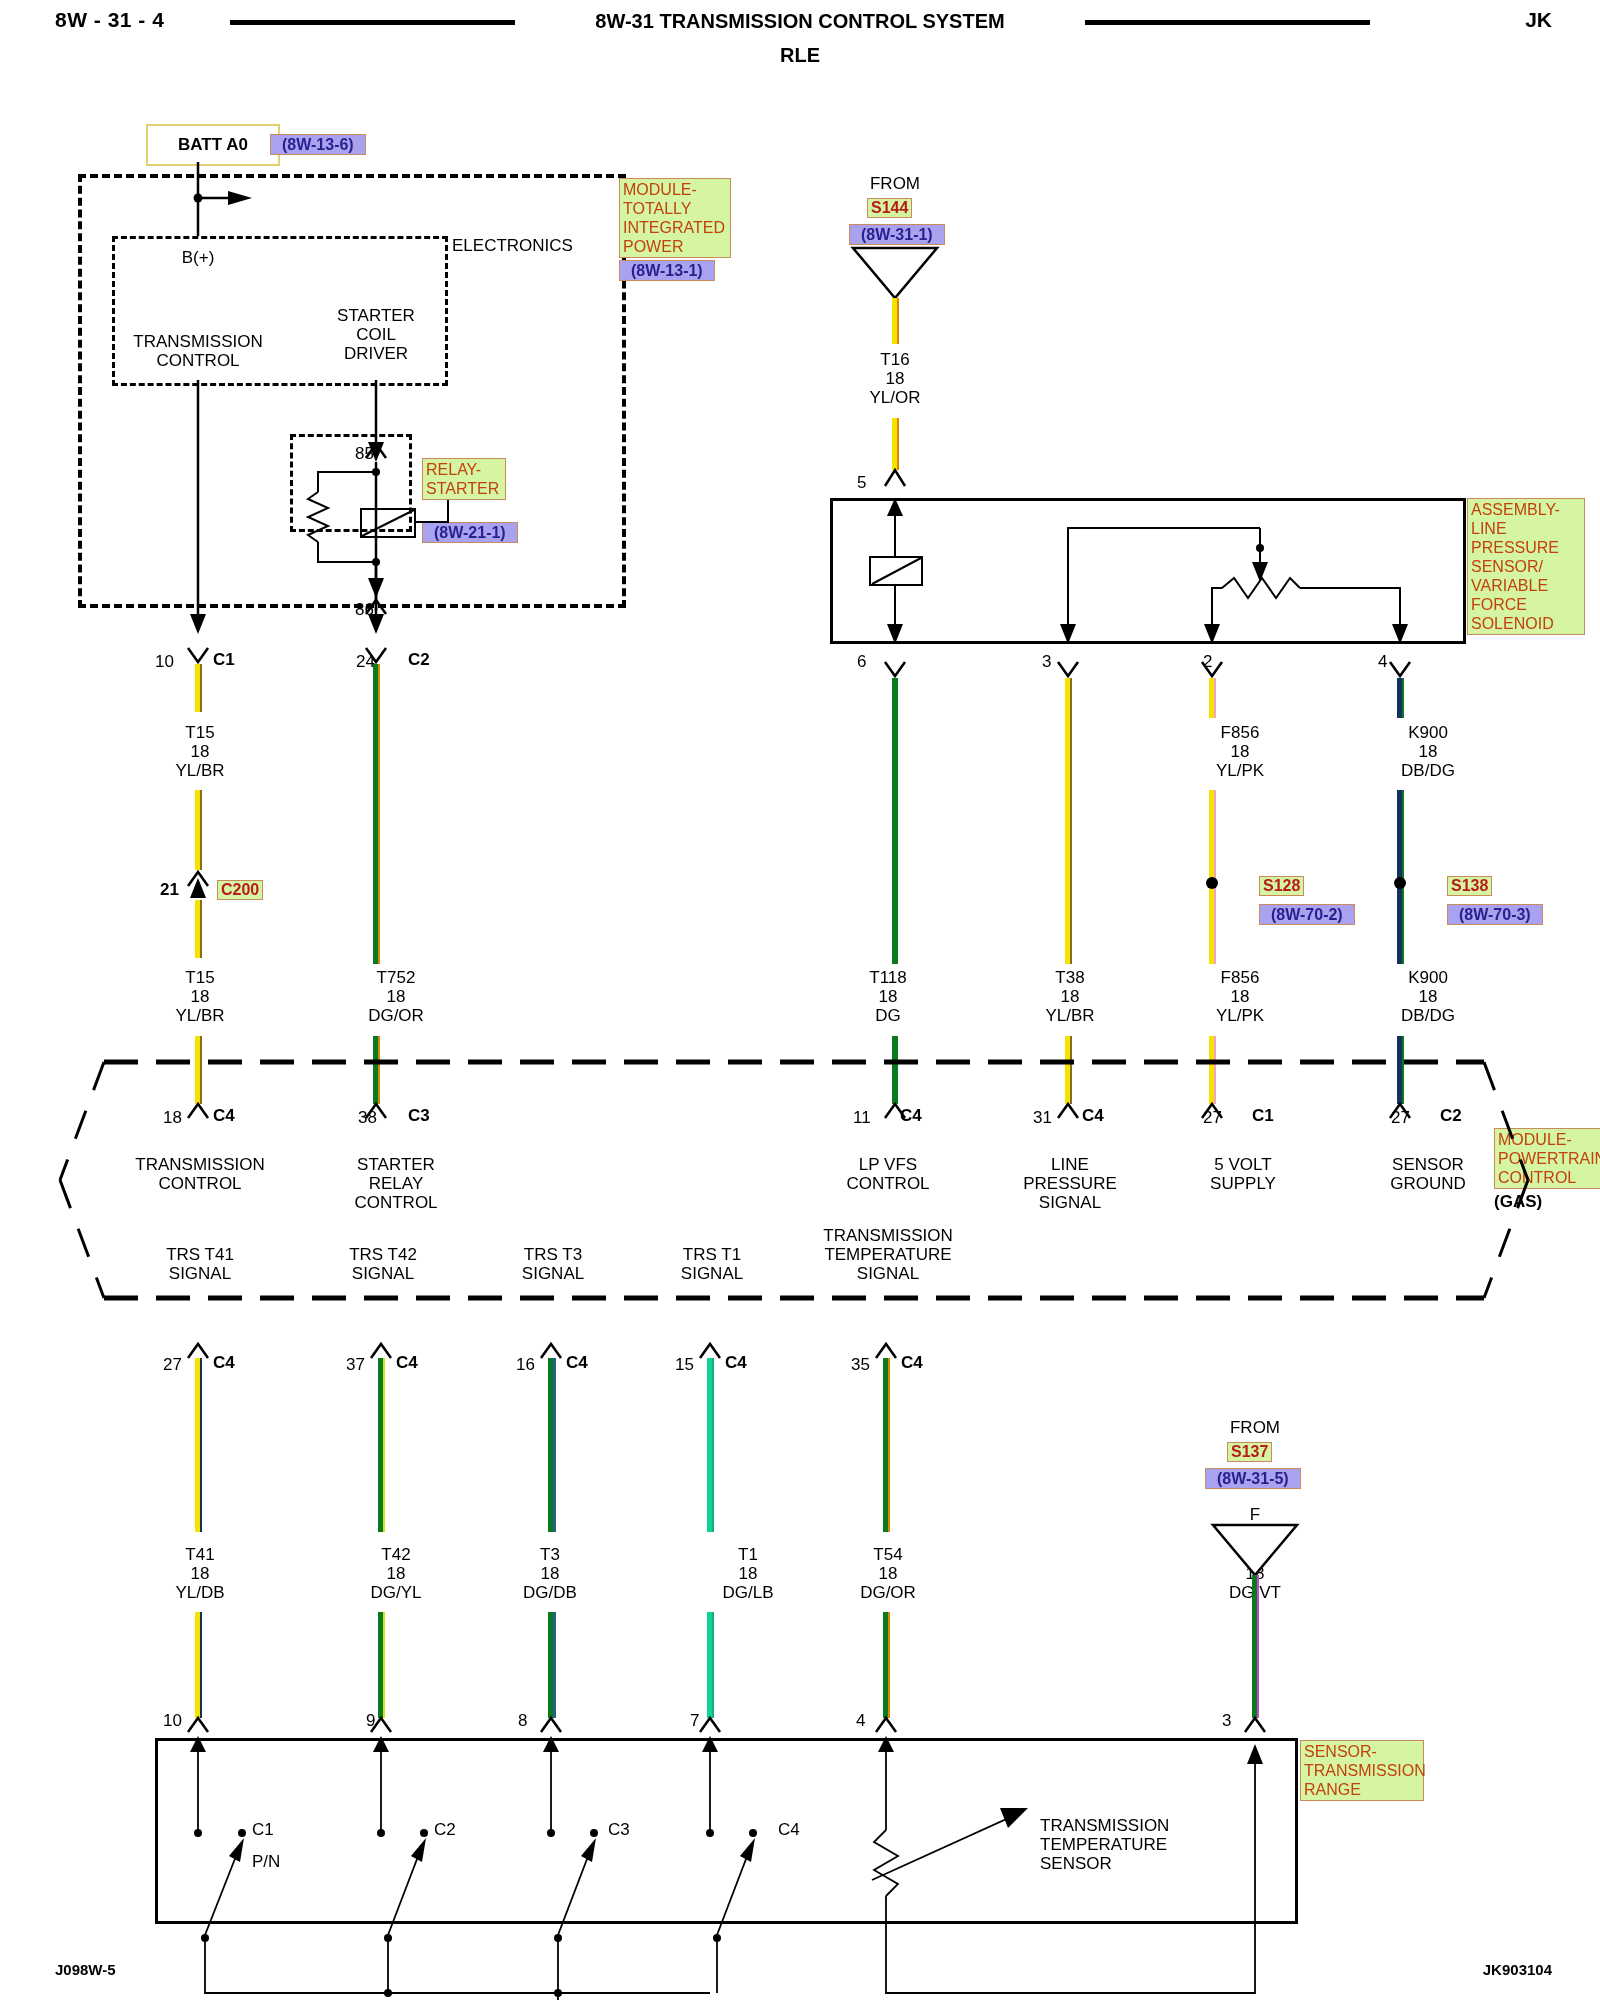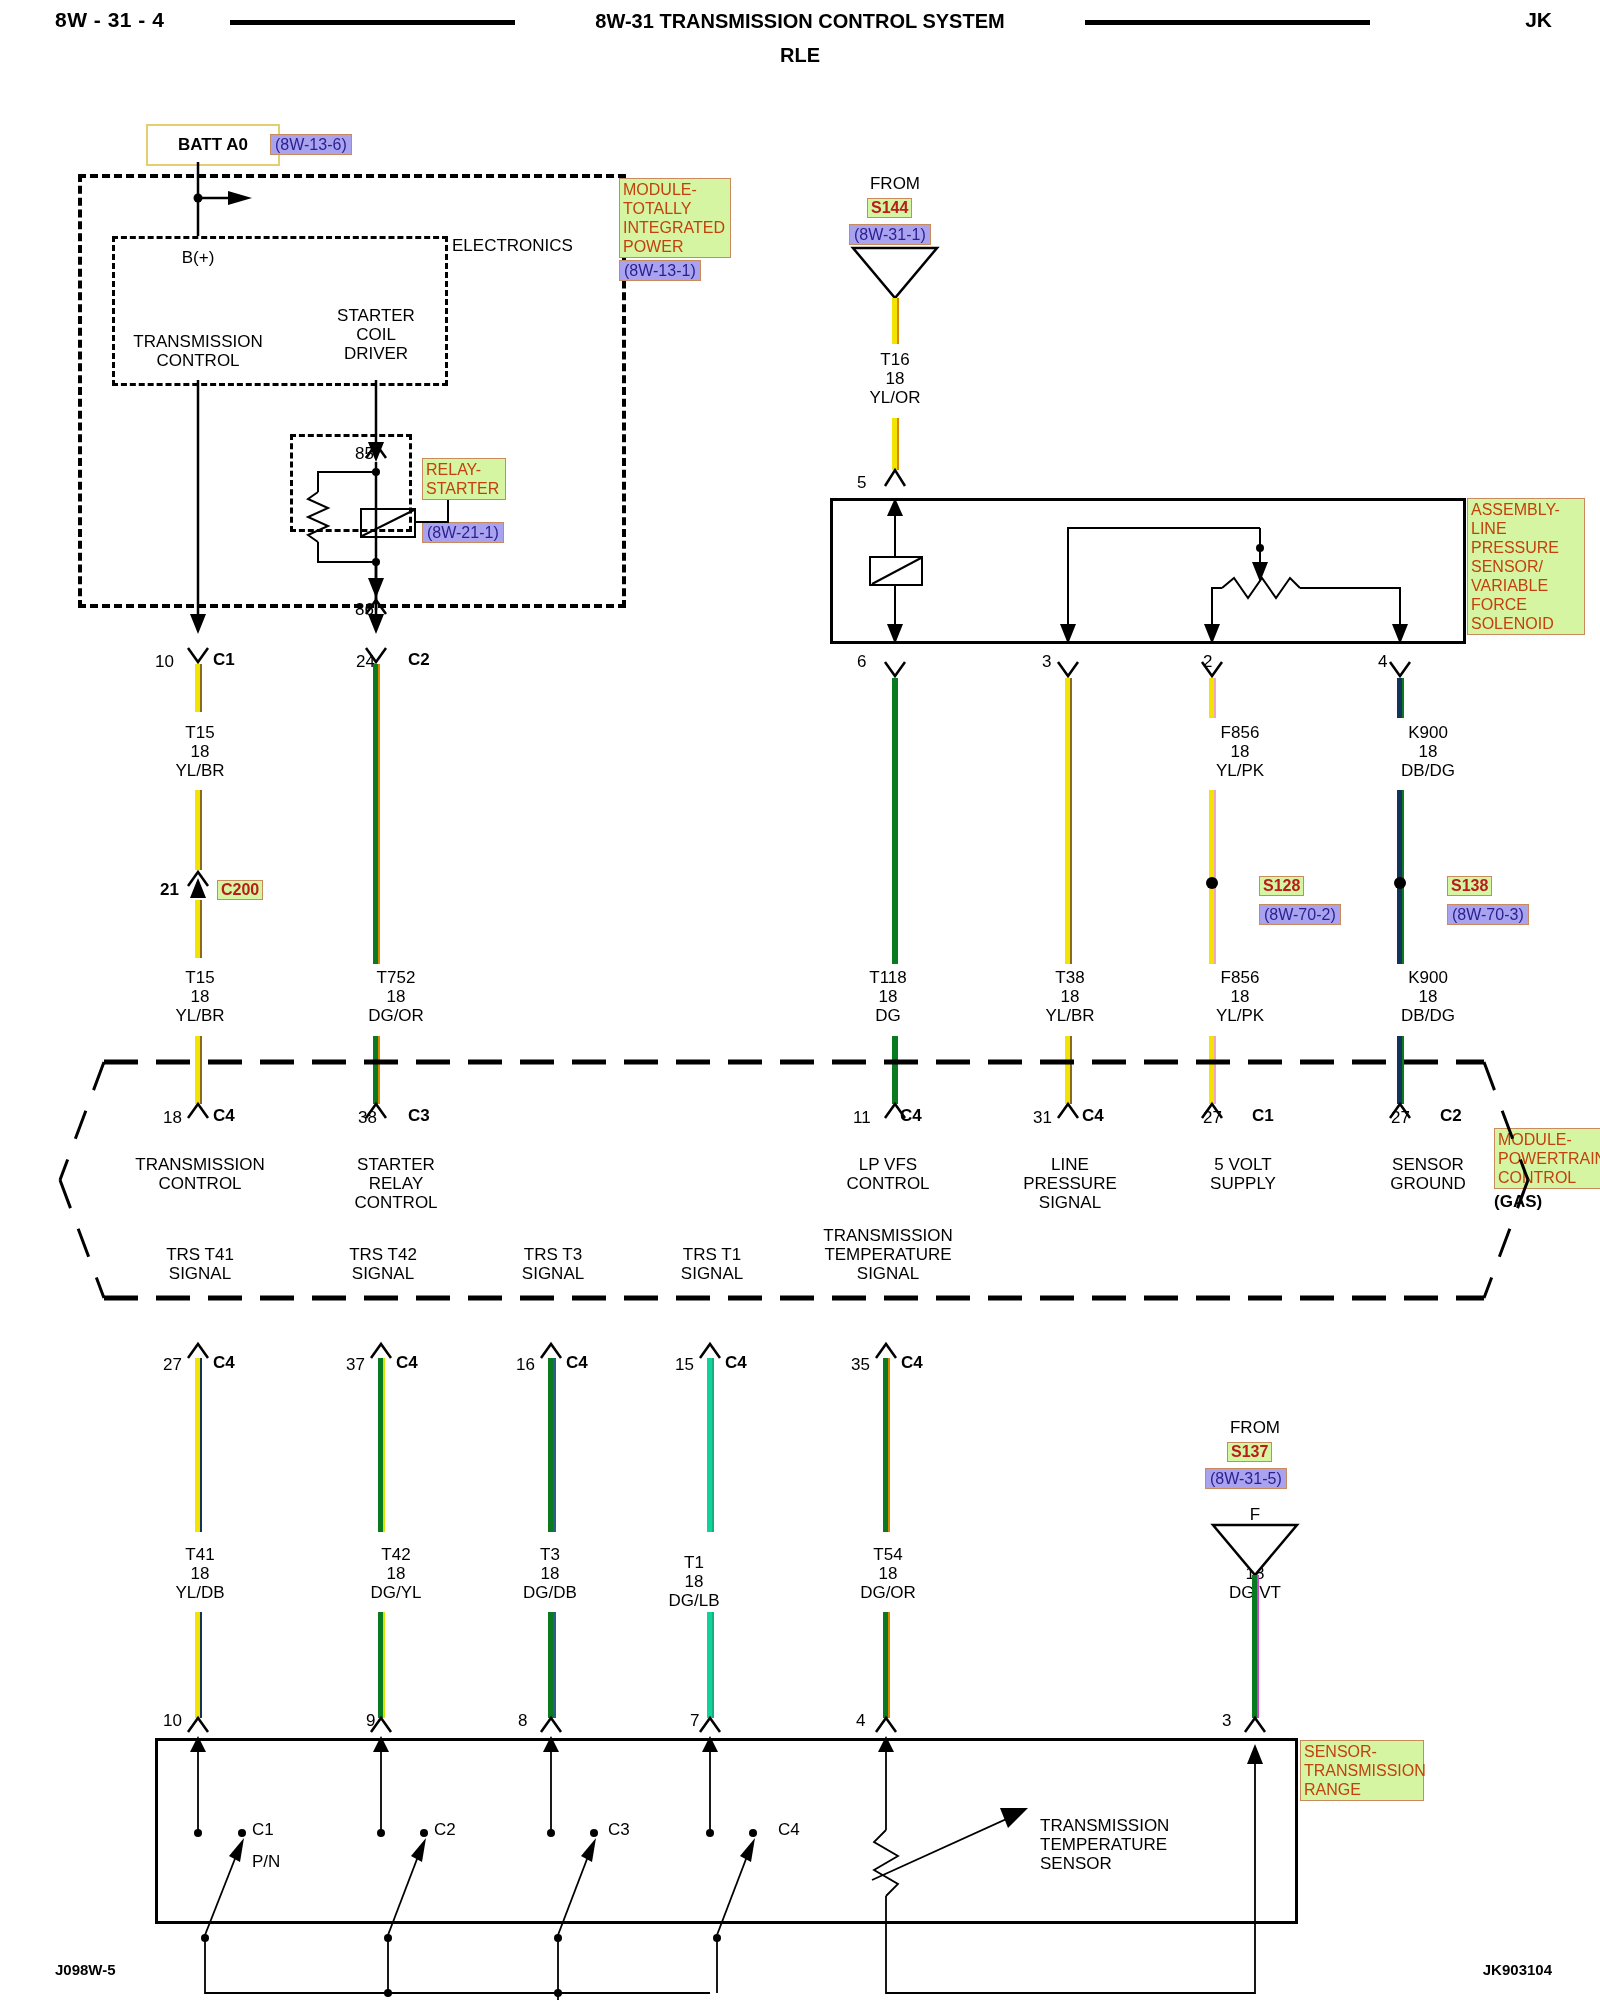--- a/index.html
+++ b/index.html
@@ -22,22 +22,22 @@
   
   .t{position:absolute;font-size:17px;line-height:19px;white-space:nowrap;}
   .t.c{transform:translateX(-50%);}
   .t.b{font-weight:bold;}
   .lbl-stack{position:absolute;font-size:17px;line-height:19px;text-align:center;transform:translateX(-50%);white-space:nowrap;}
 
   
   .callout{position:absolute;background:#d6f5a3;border:1px solid #c98b5e;
            color:#c2410c;font-weight:normal;font-size:16px;line-height:19px;
            padding:1px 3px;white-space:nowrap;}
-  .ref{position:absolute;background:#a9a2ee;color:#2a1f8f;font-weight:normal;
-       font-size:16px;line-height:19px;padding:0 4px;border:1px solid #c98b5e;white-space:nowrap;}
+  .ref{position:absolute;background:#a9a2ee;color:#2a1f8f;font-weight:bold;
+       font-size:16px;line-height:19px;padding:0 11px;border:1px solid #c98b5e;white-space:nowrap;}
   .splice{position:absolute;background:#d6f5a3;border:1px solid #c98b5e;
           color:#b91c1c;font-weight:bold;font-size:16px;padding:0 3px;white-space:nowrap;}
   .battbox{position:absolute;border:2px solid #e3cf6d;background:#fff;
            font-weight:bold;font-size:17px;display:flex;align-items:center;justify-content:center;}                      
   .ln{position:absolute;background:#000;}     
   .box{position:absolute;border:3px solid #000;background:transparent;}
   .dbox{position:absolute;border:4px dashed #000;background:transparent;}
   .dbox-thin{position:absolute;border:3px dashed #000;background:transparent;}
 
   
@@ -286,21 +286,21 @@
   <div class="lbl-stack" style="left:396px;top:1545px;">
     <div>T42</div>
     <div>18</div>
     <div>DG/YL</div>
   </div>
   <div class="lbl-stack" style="left:550px;top:1545px;">
     <div>T3</div>
     <div>18</div>
     <div>DG/DB</div>
   </div>
-  <div class="lbl-stack" style="left:694px;top:1545px;margin-top:8px;">
+  <div class="lbl-stack" style="left:748px;top:1545px;">
     <div>T1</div>
     <div>18</div>
     <div>DG/LB</div>
   </div>
   <div class="lbl-stack" style="left:888px;top:1545px;">
     <div>T54</div>
     <div>18</div>
     <div>DG/OR</div>
   </div>
   <div class="lbl-stack" style="left:1255px;top:1545px;">

